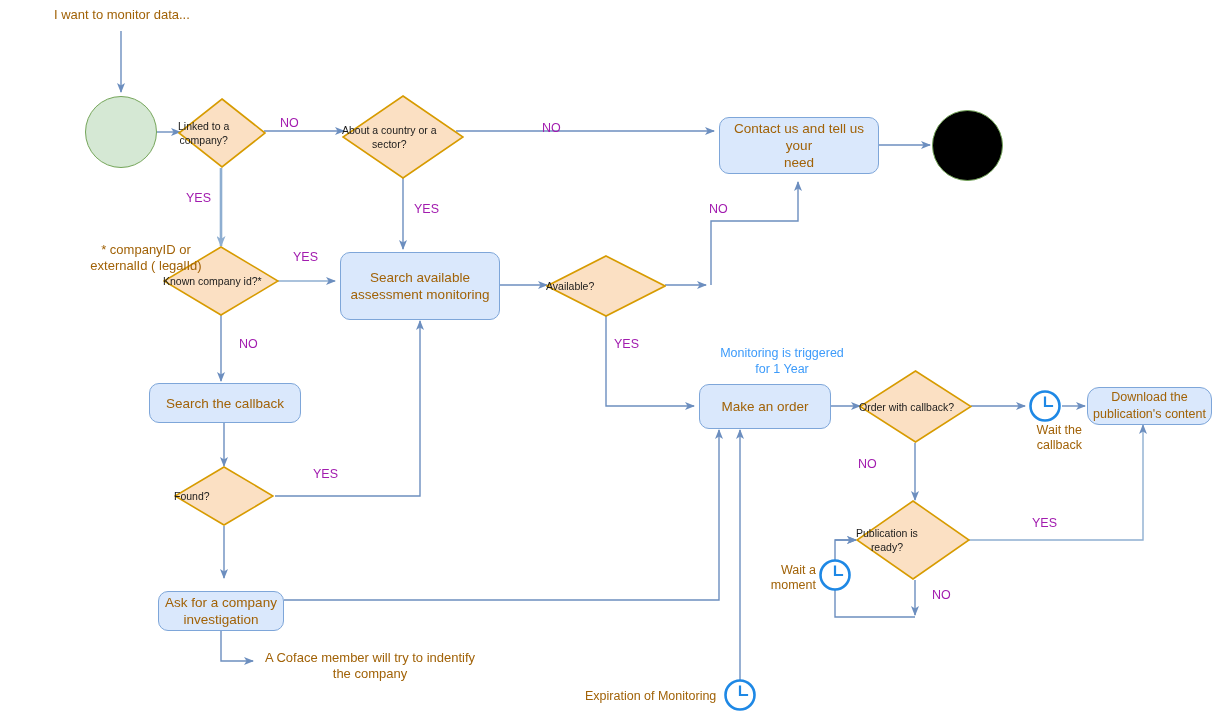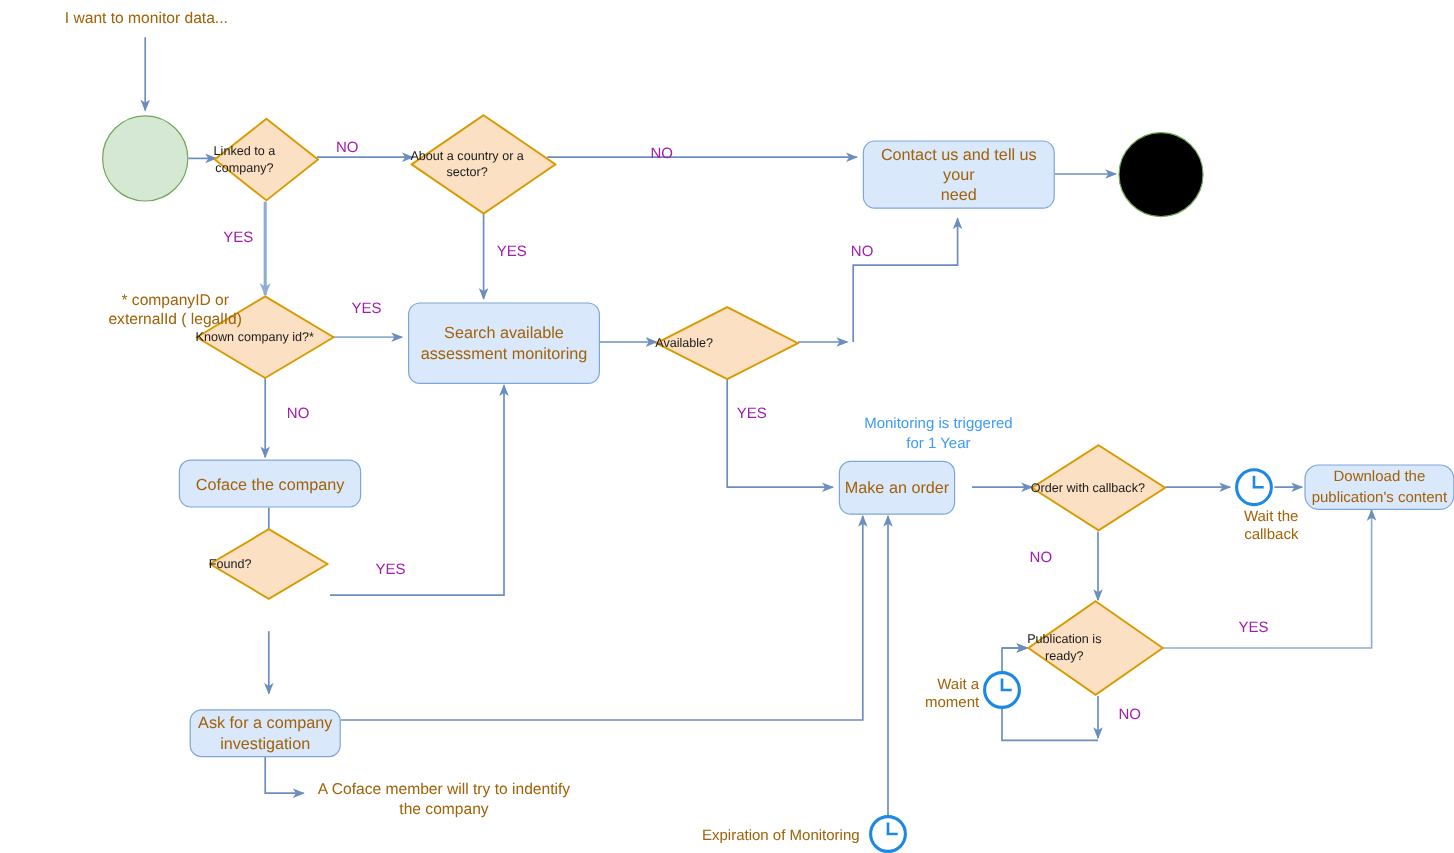--- a/index.html
+++ b/index.html
@@ -214,38 +214,38 @@
   <div class="diamond-wrap" style="left:546px; top:255px; width:120px; height:62px;">
     <svg class="shape" viewBox="0 0 120 62" preserveAspectRatio="none">
       <polygon points="60,1 119,31 60,61 1,31" fill="#fbe0c3" stroke="#d79b00" stroke-width="1.6"></polygon>
     </svg>
     <div class="diamond-label">
         <span>Available?</span>
       </div>
   </div>
 
   <div class="node process" style="left:149px; top:383px; width:152px; height:40px;">
-    <span>Coface the company</span>
-  </div>
-
-  <div class="diamond-wrap" style="left:174px; top:440px; width:100px; height:60px;">
+    <span>Search the callback</span>
+  </div>
+
+  <div class="diamond-wrap" style="left:174px; top:466px; width:100px; height:60px;">
     <svg class="shape" viewBox="0 0 100 60" preserveAspectRatio="none">
       <polygon points="50,1 99,30 50,59 1,30" fill="#fbe0c3" stroke="#d79b00" stroke-width="1.6"></polygon>
     </svg>
     <div class="diamond-label">
         <span>Found?</span>
       </div>
   </div>
 
   <div class="node process" style="left:158px; top:581px; width:126px; height:40px;margin-top:10px;">
     <span style="white-space:pre-line">Ask for a company
 investigation</span>
   </div>
 
-  <div class="node process" style="left:699px; top:384px; width:97px; height:45px;">
+  <div class="node process" style="left:699px; top:384px; width:132px; height:45px;">
     <span>Make an order</span>
   </div>
 
   <div class="diamond-wrap" style="left:859px; top:370px; width:113px; height:73px;">
     <svg class="shape" viewBox="0 0 113 73" preserveAspectRatio="none">
       <polygon points="56.5,1 112,36.5 56.5,72 1,36.5" fill="#fbe0c3" stroke="#d79b00" stroke-width="1.6"></polygon>
     </svg>
     <div class="diamond-label">
         <span>Order with callback?</span>
       </div>

